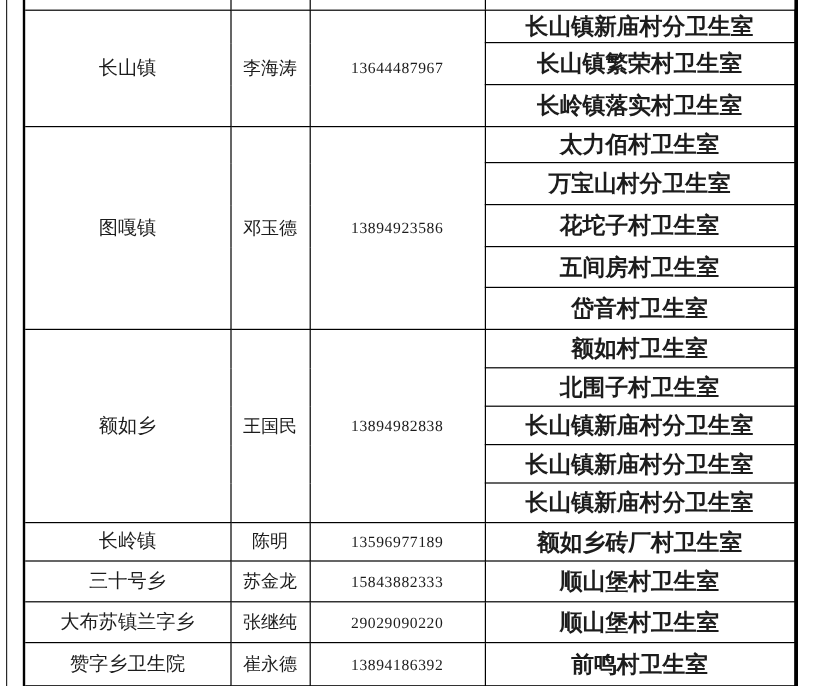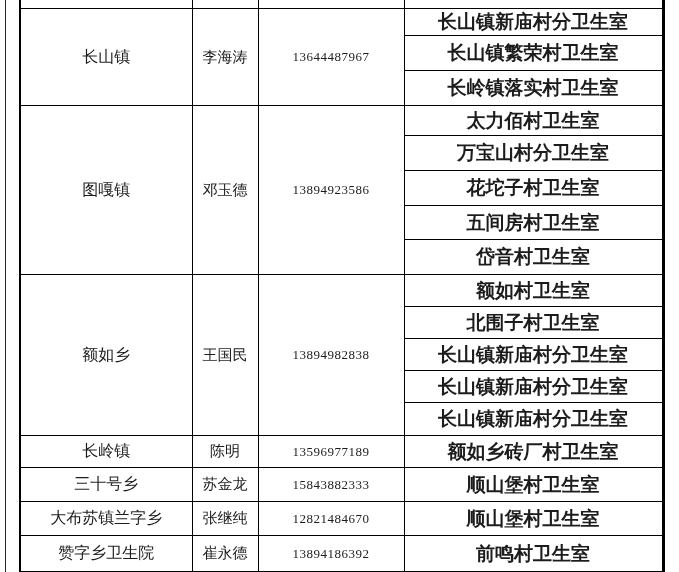--- a/index.html
+++ b/index.html
@@ -147,21 +147,21 @@
       <tr class="rh34">
         <td class="c-town">三十号乡</td>
         <td class="c-contact">苏金龙</td>
         <td class="c-phone">15843882333</td>
         <td class="c-clinic">顺山堡村卫生室</td>
       </tr>
 
       <tr class="rh34">
         <td class="c-town">大布苏镇兰字乡</td>
         <td class="c-contact">张继纯</td>
-        <td class="c-phone">12821484670</td>
+        <td class="c-phone">29029090220</td>
         <td class="c-clinic">顺山堡村卫生室</td>
       </tr>
 
       <tr class="rh36">
         <td class="c-town">赞字乡卫生院</td>
         <td class="c-contact">崔永德</td>
         <td class="c-phone">13894186392</td>
         <td class="c-clinic">前鸣村卫生室</td>
       </tr>
     </tbody>

